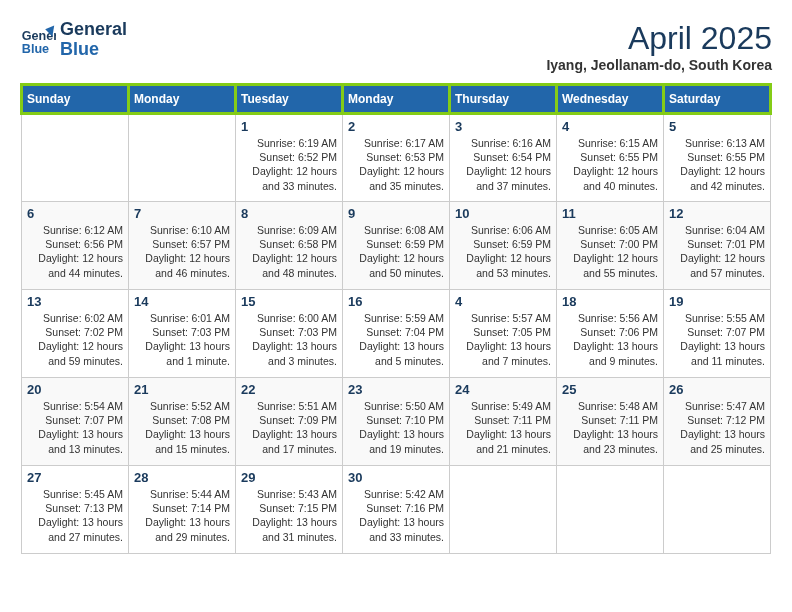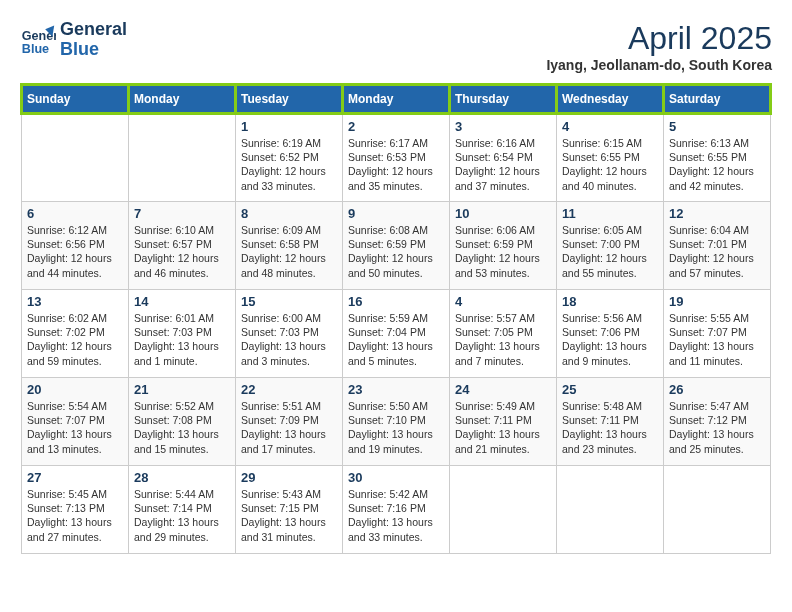--- a/index.html
+++ b/index.html
@@ -76,20 +76,21 @@
       font-size: 13px;
       font-weight: bold;
       color: #1a3a5c;
       display: block;
       margin-bottom: 2px;
     }
     .day-info {
       color: #333;
       font-size: 10.5px;
       line-height: 1.35;
+      text-align: right;
     }
     tr:nth-child(odd) td:not(.empty) {
       background: #fff;
     }
     .week-row td {
       background: #fff;
     }
     .week-row-alt td {
       background: #f9f9f9;
     }

